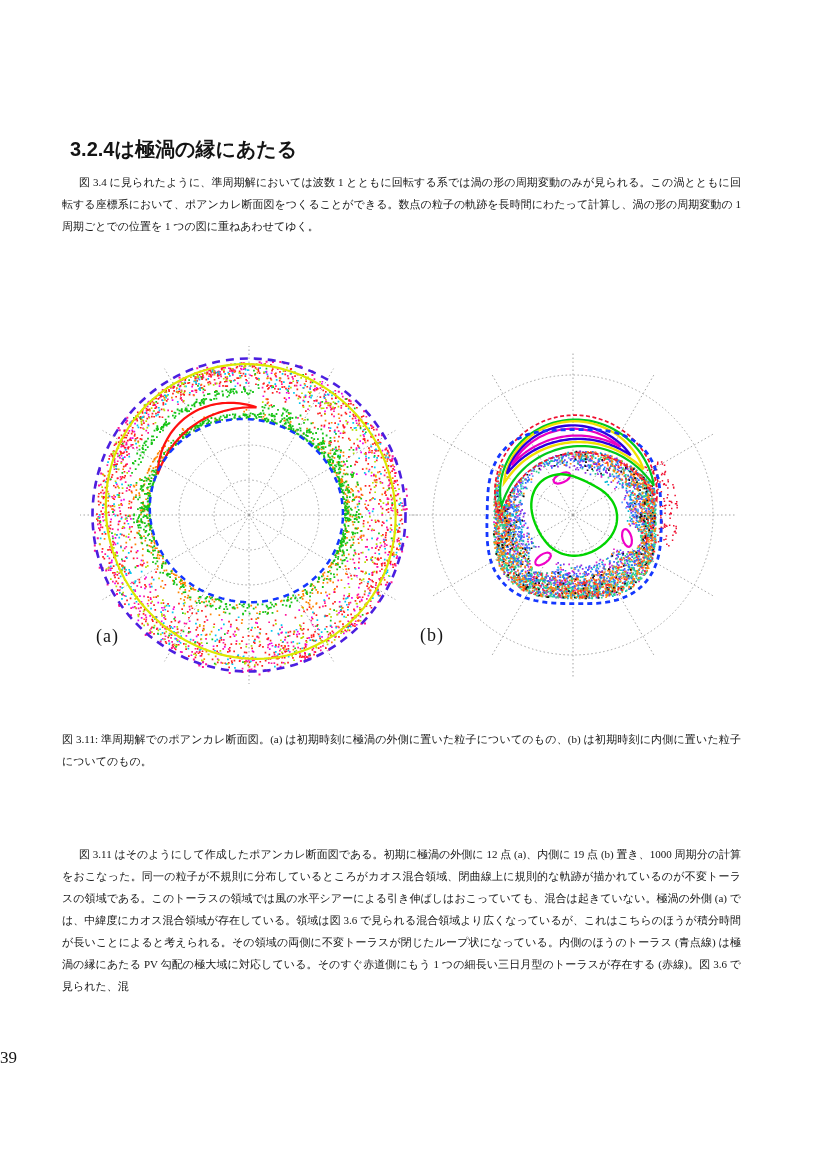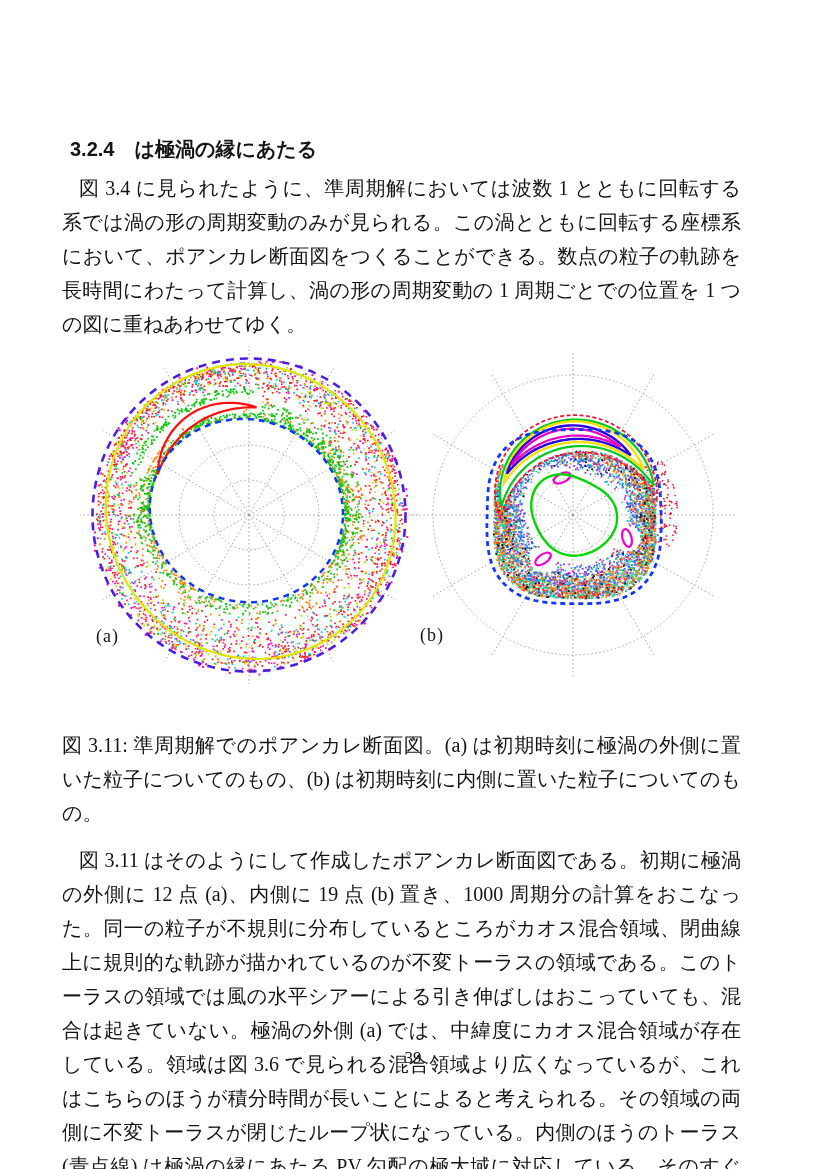--- a/index.html
+++ b/index.html
@@ -1,29 +1,29 @@
 <!DOCTYPE html>
 <html><head>
 <meta charset="utf-8">
 <style>
   html,body{margin:0;padding:0;background:#e8e8e8}
   .page{position:relative;width:826px;height:1169px;background:#ffffff;margin:0 auto;
         font-family:"Liberation Serif","DejaVu Serif",serif;color:#141414;overflow:hidden}
   .heading{position:absolute;left:70px;top:136px;font-family:"Liberation Sans","DejaVu Sans",sans-serif;
            font-weight:bold;font-size:20px;white-space:nowrap}
-  .heading .num{margin-right:20px}
-  .para{position:absolute;font-size:20px;line-height:34px;text-align:justify;
+  .heading .num{}
+  .para{position:absolute;font-size:11px;line-height:22px;text-align:justify;
         text-justify:inter-ideograph}
   #para-intro{left:62px;top:171px;width:679px;text-indent:17px}
   #fig-caption{left:62px;top:728px;width:679px}
   #para-discussion{left:62px;top:843px;width:679px;text-indent:17px}
   .panel-label{position:absolute;font-size:18px;letter-spacing:1px}
   #label-a{left:96px;top:626px}
   #label-b{left:420px;top:625px}
-  #pageno{position:absolute;left:0;top:1048px;width:100%;text-align:center;font-size:17px}
+  #pageno{position:absolute;left:0;top:1048px;width:100%;font-size:17px}
   #figure-svg{position:absolute;left:0;top:340px}
 </style>
 </head>
 <body>
 
 <div class="page">
 
   <div class="heading">
     <span class="num">3.2.4</span><span>は極渦の縁にあたる</span>
   </div>

